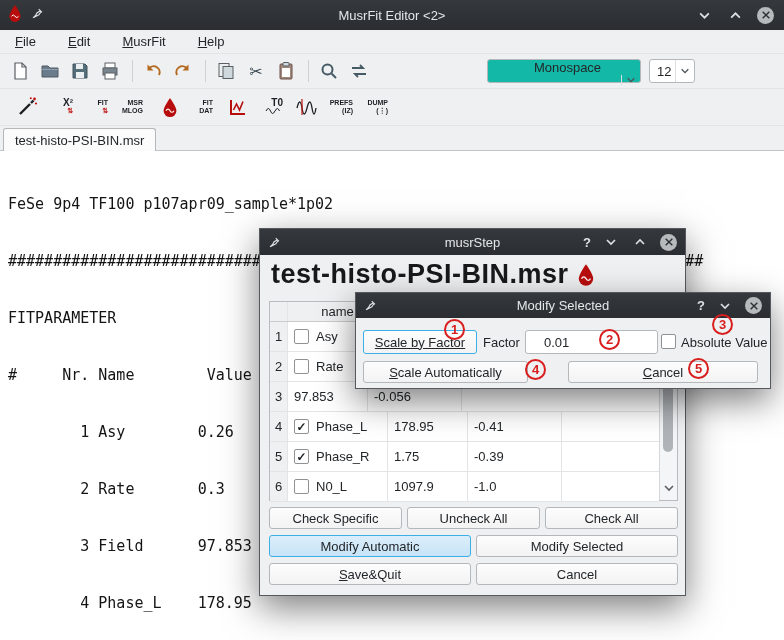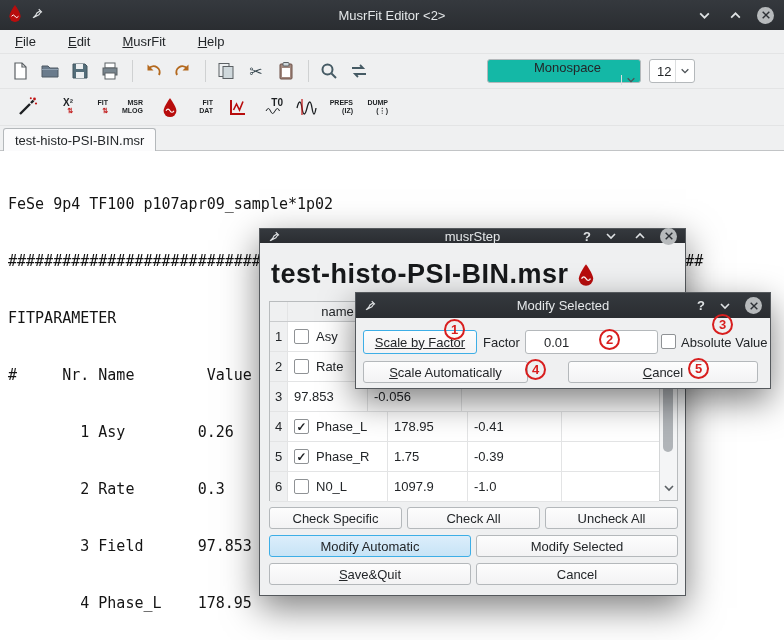--- a/index.html
+++ b/index.html
@@ -34,21 +34,21 @@
   .mbtn .big { font-size:10px; }
   
   .tabbar { height:25px; background:#eff0f1; border-bottom:1px solid #c2c4c6; display:flex; align-items:flex-end; padding-left:3px; }
   .tab { height:23px; background:#fbfbfc; border:1px solid #b4b8bb; border-bottom:none; border-radius:3px 3px 0 0; padding:0 11px; font-size:13px; display:flex; align-items:center; margin-bottom:-1px; }
   
   .editor { position:absolute; top:151px; left:0; right:0; bottom:0; background:#fff; color:#141414;
             font-family:"DejaVu Sans Mono", monospace; font-size:15px; line-height:19px; white-space:pre; padding:6px 0 0 8px; overflow:hidden; }
   .editor div { height:19px; }
   
   .dlg { position:absolute; background:#eff0f1; border:1px solid #55595d; box-shadow:0 12px 34px rgba(0,0,0,.5); }
-  .dlg-titlebar { height:14px; background:linear-gradient(#35393e,#2a2d31); display:flex; align-items:center; position:relative; color:#dfe2e4; }
+  .dlg-titlebar { height:26px; background:linear-gradient(#35393e,#2a2d31); display:flex; align-items:center; position:relative; color:#dfe2e4; }
   .dlg-titlebar .dtitle { position:absolute; left:0; right:0; text-align:center; font-size:13px; color:#e4e7e9; }
   .dlg-titlebar .dleft { padding-left:8px; display:flex; z-index:2; }
   .dlg-titlebar .dright { margin-left:auto; display:flex; align-items:center; gap:11px; padding-right:8px; z-index:2; }
   #musrstep { left:259px; top:228px; width:427px; height:368px; z-index:10; }
   #modify   { left:355px; top:292px; width:416px; height:97px;  z-index:20; }
   #modify .dlg-titlebar { height:25px; }
   .ms-heading { position:absolute; top:30px; left:11px; font-size:27px; font-weight:bold; color:#17191b; display:flex; align-items:center; gap:8px; letter-spacing:.5px; }
   .ms-table { position:absolute; top:72px; left:9px; width:409px; height:200px; background:#fff; border:1px solid #b9bcbe; font-size:13px; }
   .ms-hrow { display:flex; height:20px; background:#eff0f1; border-bottom:1px solid #c9cbcd; width:calc(100% - 18px); }
   .ms-row  { display:flex; height:30px; border-bottom:1px solid #e3e4e5; width:calc(100% - 18px); background:#fff; }
@@ -429,24 +429,24 @@
               <path d="M2 4l4 4 4-4" fill="none" stroke="#5b6064" stroke-width="1.6"></path>
             </svg></span>
       </div>
     </div>
 
     <div class="ms-btnrow r1">
       <div class="btn">
           <span>Check Specific</span>
         </div>
       <div class="btn">
+          <span>Uncheck All</span>
+        </div>
+      <div class="btn">
           <span>Check All</span>
-        </div>
-      <div class="btn">
-          <span>Uncheck All</span>
         </div>
     </div>
     <div class="ms-btnrow r2">
       <div class="btn active">
           <span>Modify Automatic</span>
         </div>
       <div class="btn">
           <span>Modify Selected</span>
         </div>
     </div>

